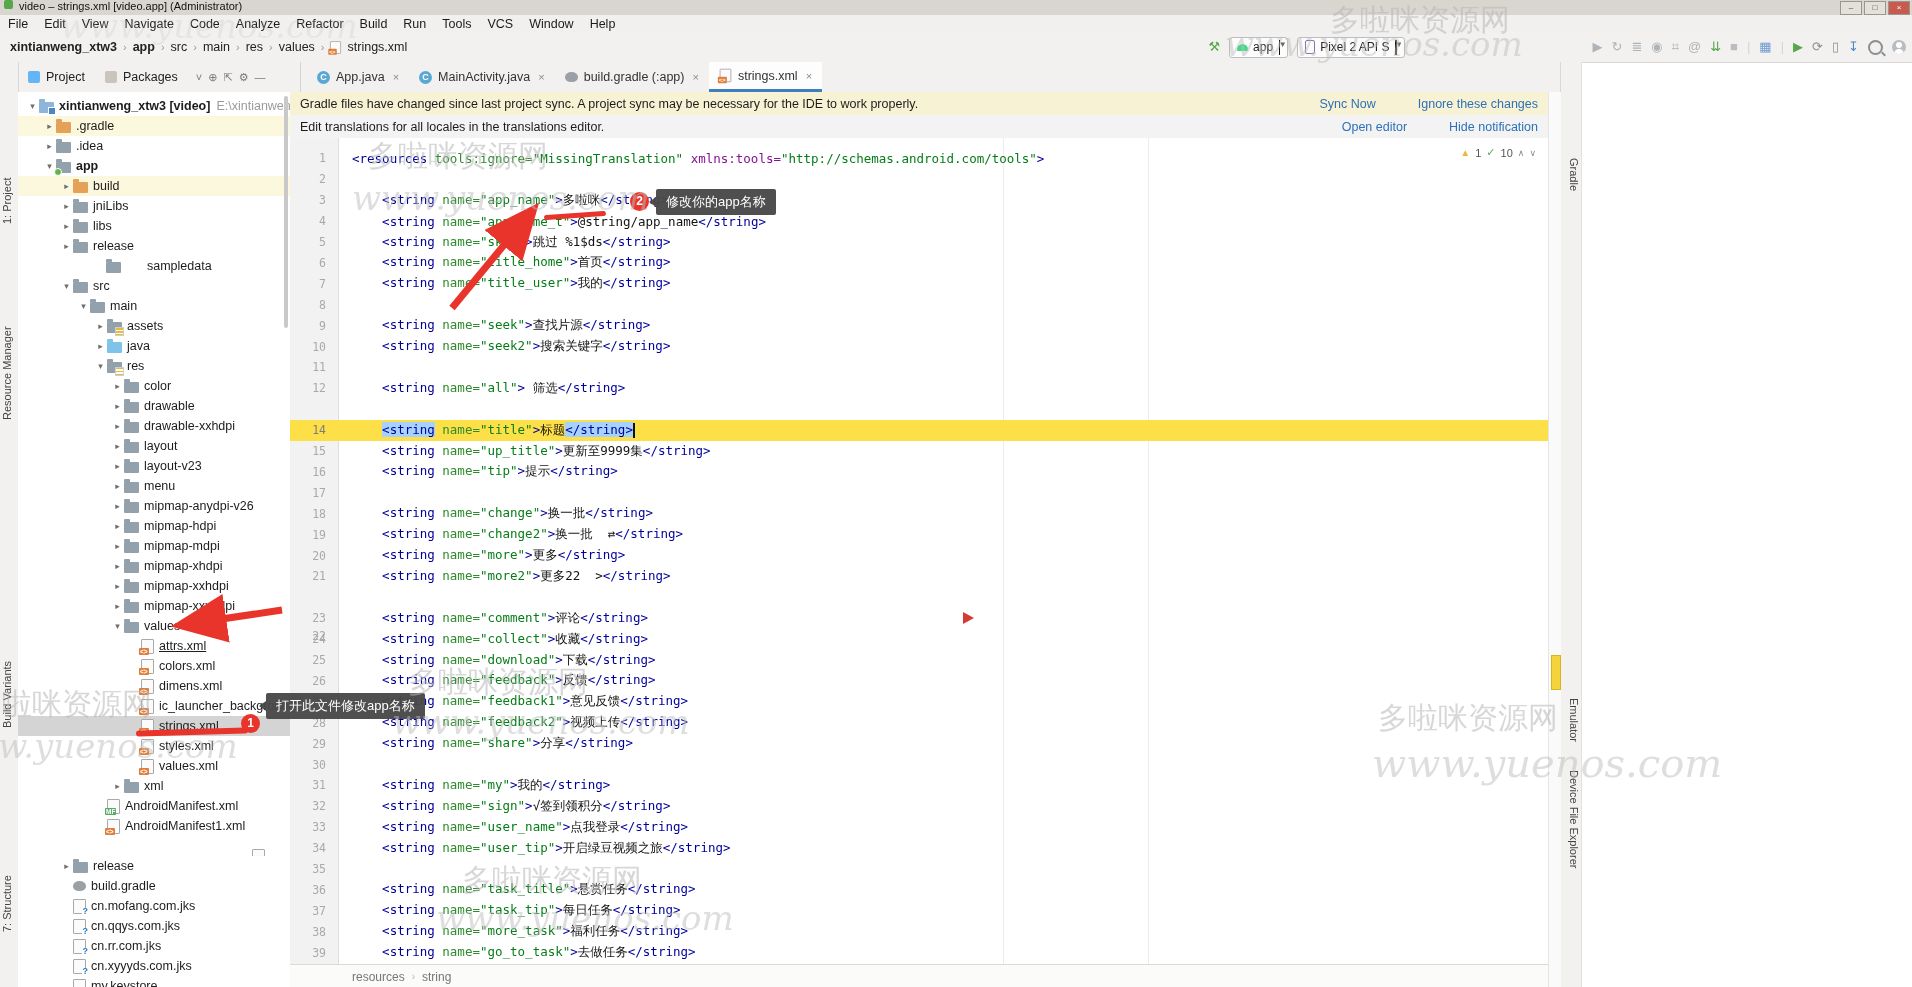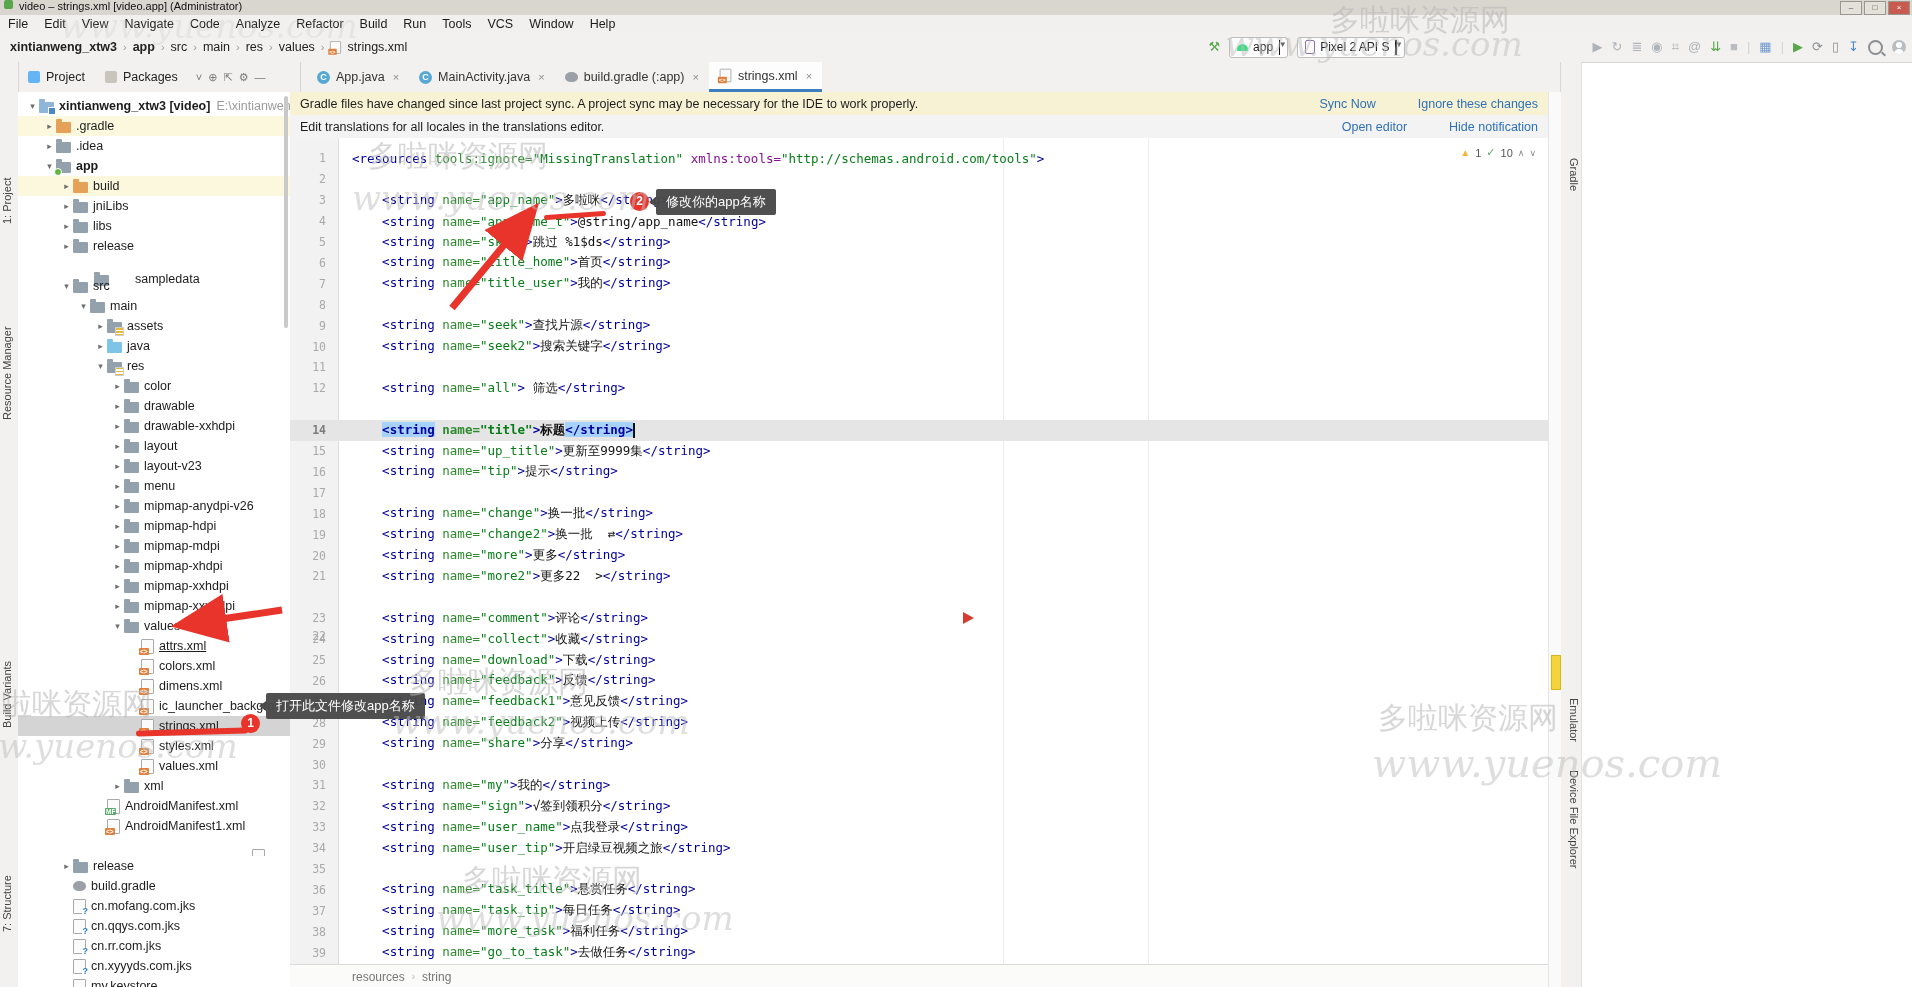--- a/index.html
+++ b/index.html
@@ -101,21 +101,21 @@
   .notif .txt{padding-left:10px;}
   .notif .links{position:absolute;right:10px;display:flex;gap:42px;}
   .nlink{color:#2e71b8;}
 
   
   .codearea{left:290px;top:138px;width:1258px;height:826px;background:#fff;overflow:hidden;}
   .gutterbg{position:absolute;left:0;top:0;width:48px;height:826px;background:#f2f2f2;border-right:1px solid #dedede;}
   .guide{position:absolute;top:0;width:1px;height:826px;background:#ececec;}
   .crow{position:absolute;left:0;width:1258px;height:20.9px;font-family:"DejaVu Sans Mono",monospace;font-size:12.5px;
     display:flex;align-items:center;}
-  .crow.cur{background:#e5e5e5;font-weight:bold;}
+  .crow.cur{background:#fde047;}
   .lnum{position:absolute;left:0;width:36px;text-align:right;color:#a9a9a9;font-size:11.5px;}
   .crow.cur .lnum{color:#7c7c7c;}
   .ccode{position:absolute;left:62px;white-space:pre;}
   .tk.ct{color:#00009c;}
   .tk.ca{color:#2e8b2e;}
   .tk.cv{color:#067d17;}
   .tk.cn{color:#871094;}
   .tk.cx{color:#121212;}
   .tk.ind{color:#121212;}
   .tk.sel{background:#a6d2ff;}
@@ -319,21 +319,21 @@
         <div class="trow" style="top: 124px; padding-left: 42px;">
           <span class="chev">▸</span>
           <span class="fo "></span>
           <span class="tlabel">libs</span>
         </div>
         <div class="trow" style="top: 144px; padding-left: 42px;">
           <span class="chev">▸</span>
           <span class="fo "></span>
           <span class="tlabel">release</span>
         </div>
-        <div class="trow" style="top: 177px; padding-left: 42px; gap: 21px;">
+        <div class="trow" style="top: 164px; padding-left: 54px; gap: 21px;">
           <span class="chev"></span>
           <span class="fo "></span>
           <span class="tlabel">sampledata</span>
         </div>
         <div class="trow" style="top: 184px; padding-left: 42px;">
           <span class="chev">▾</span>
           <span class="fo "></span>
           <span class="tlabel">src</span>
         </div>
         <div class="trow" style="top: 204px; padding-left: 59px;">

